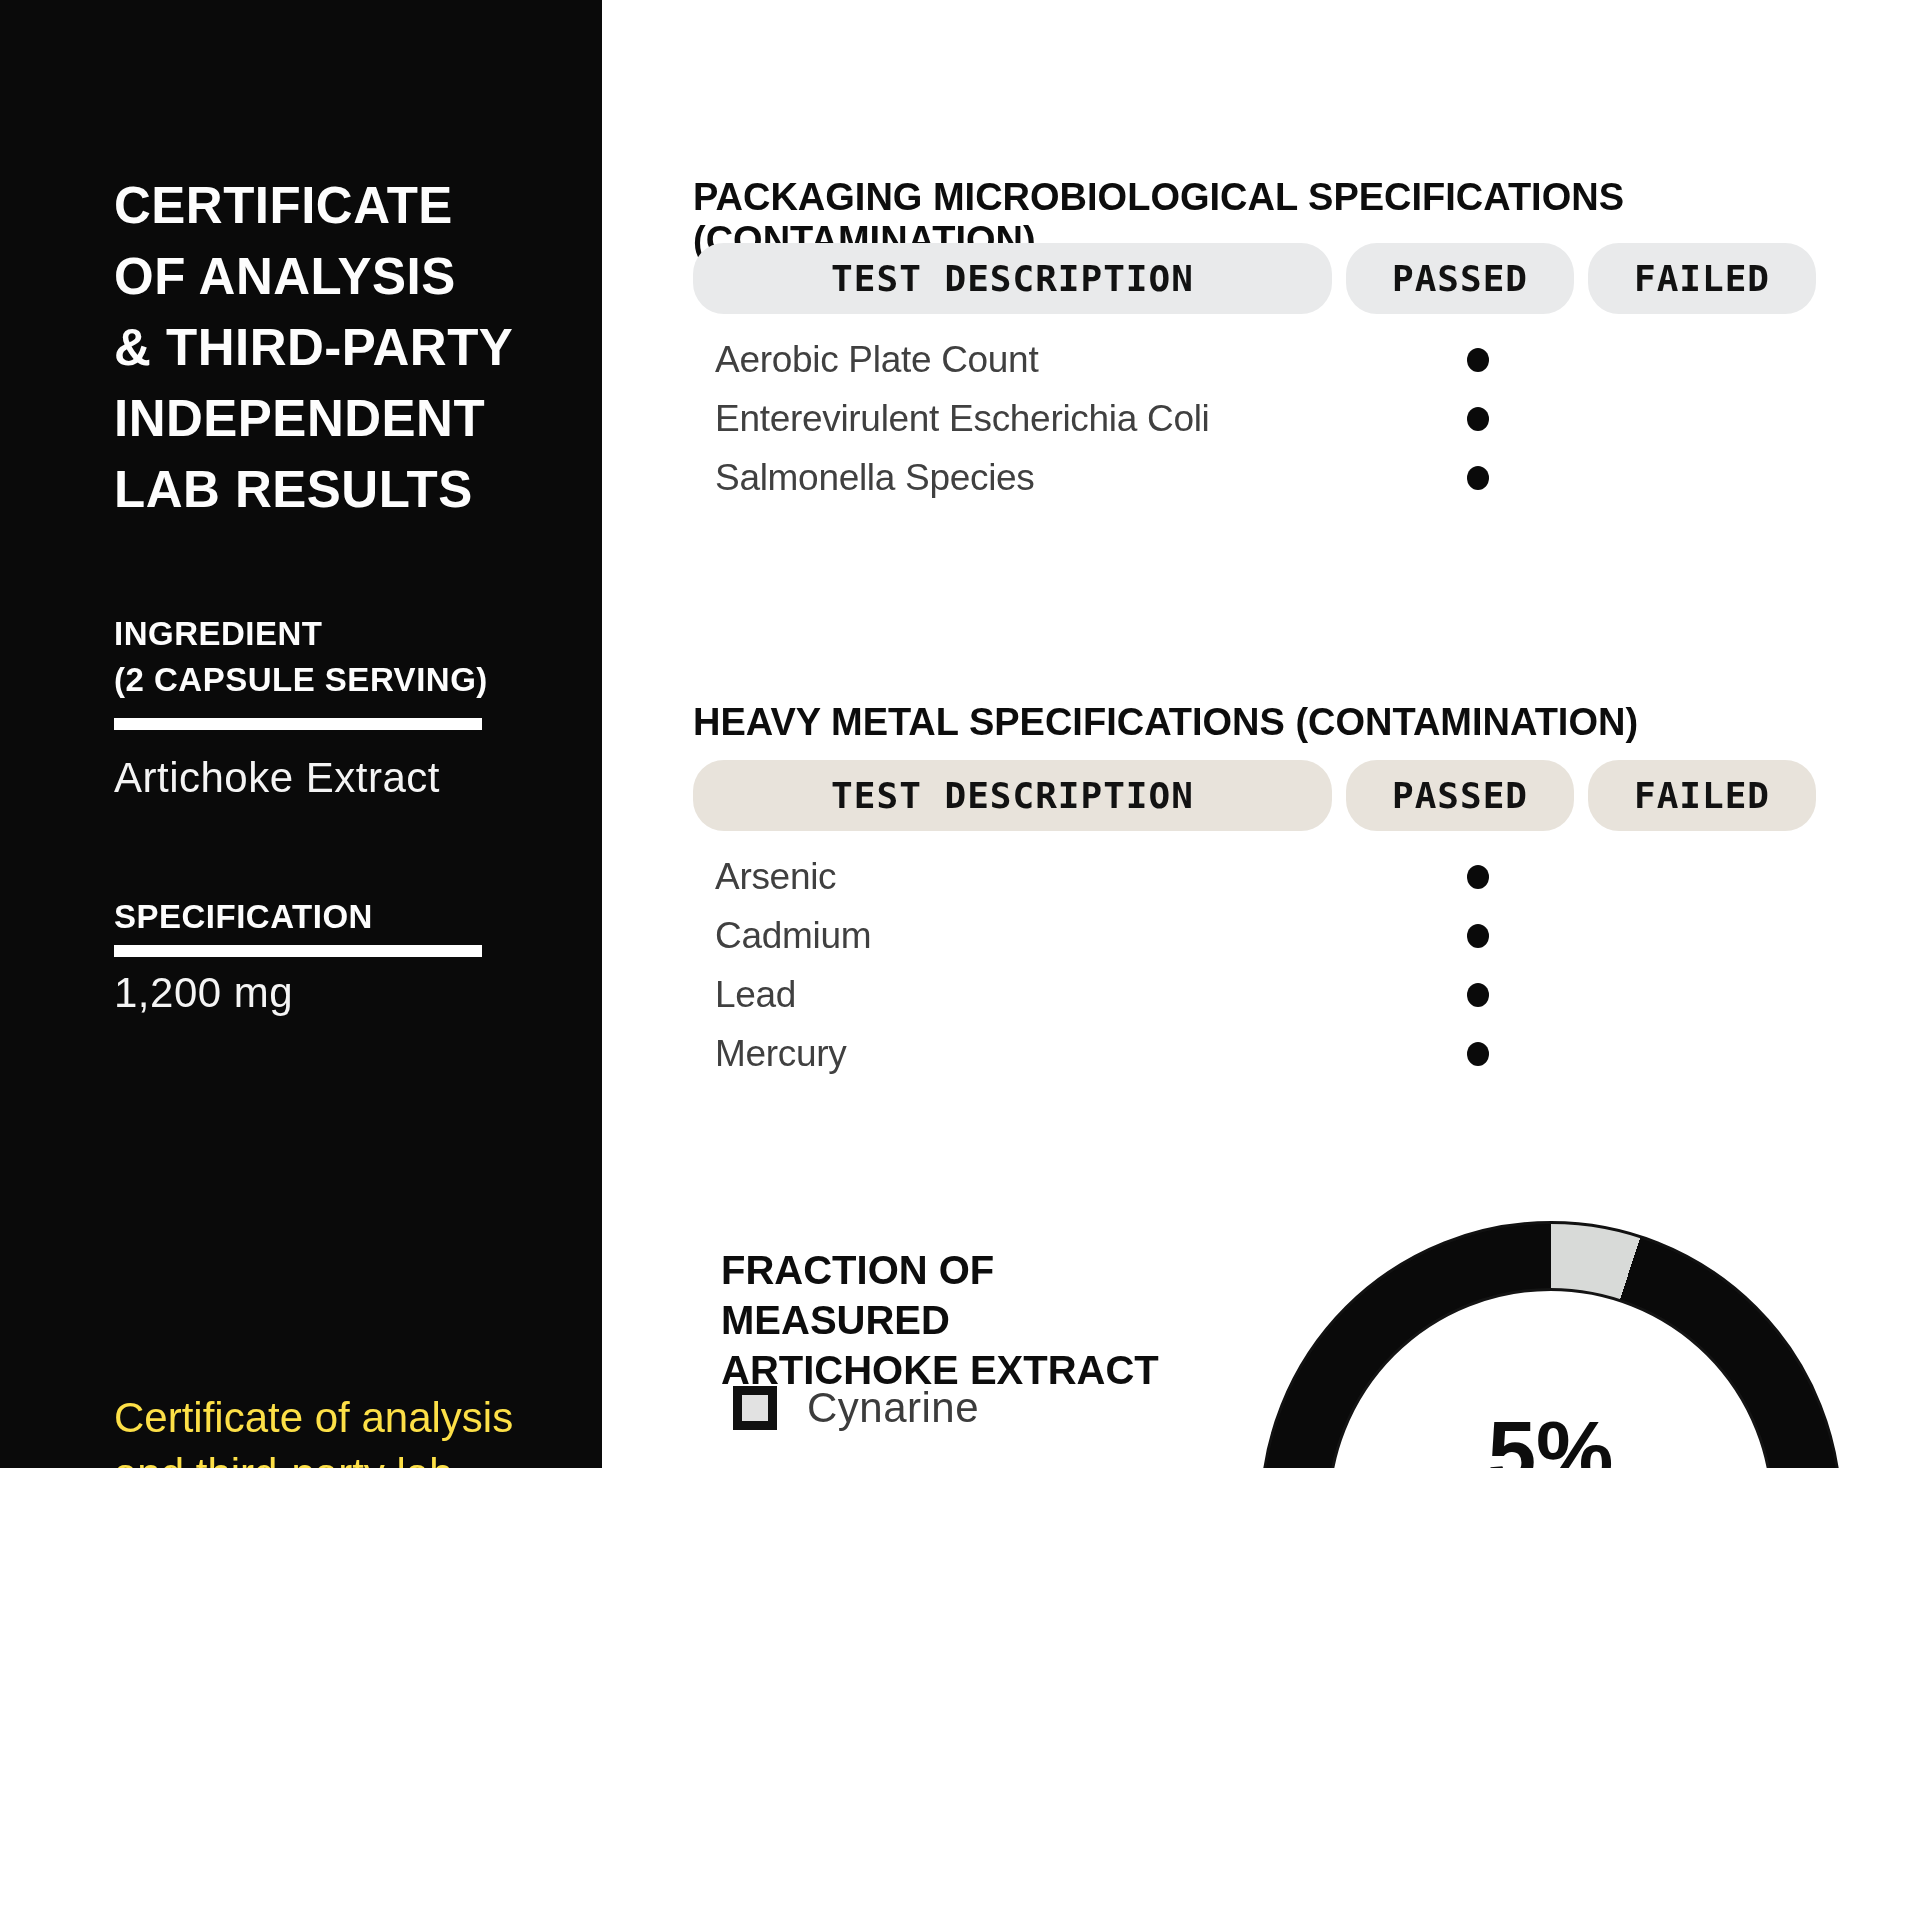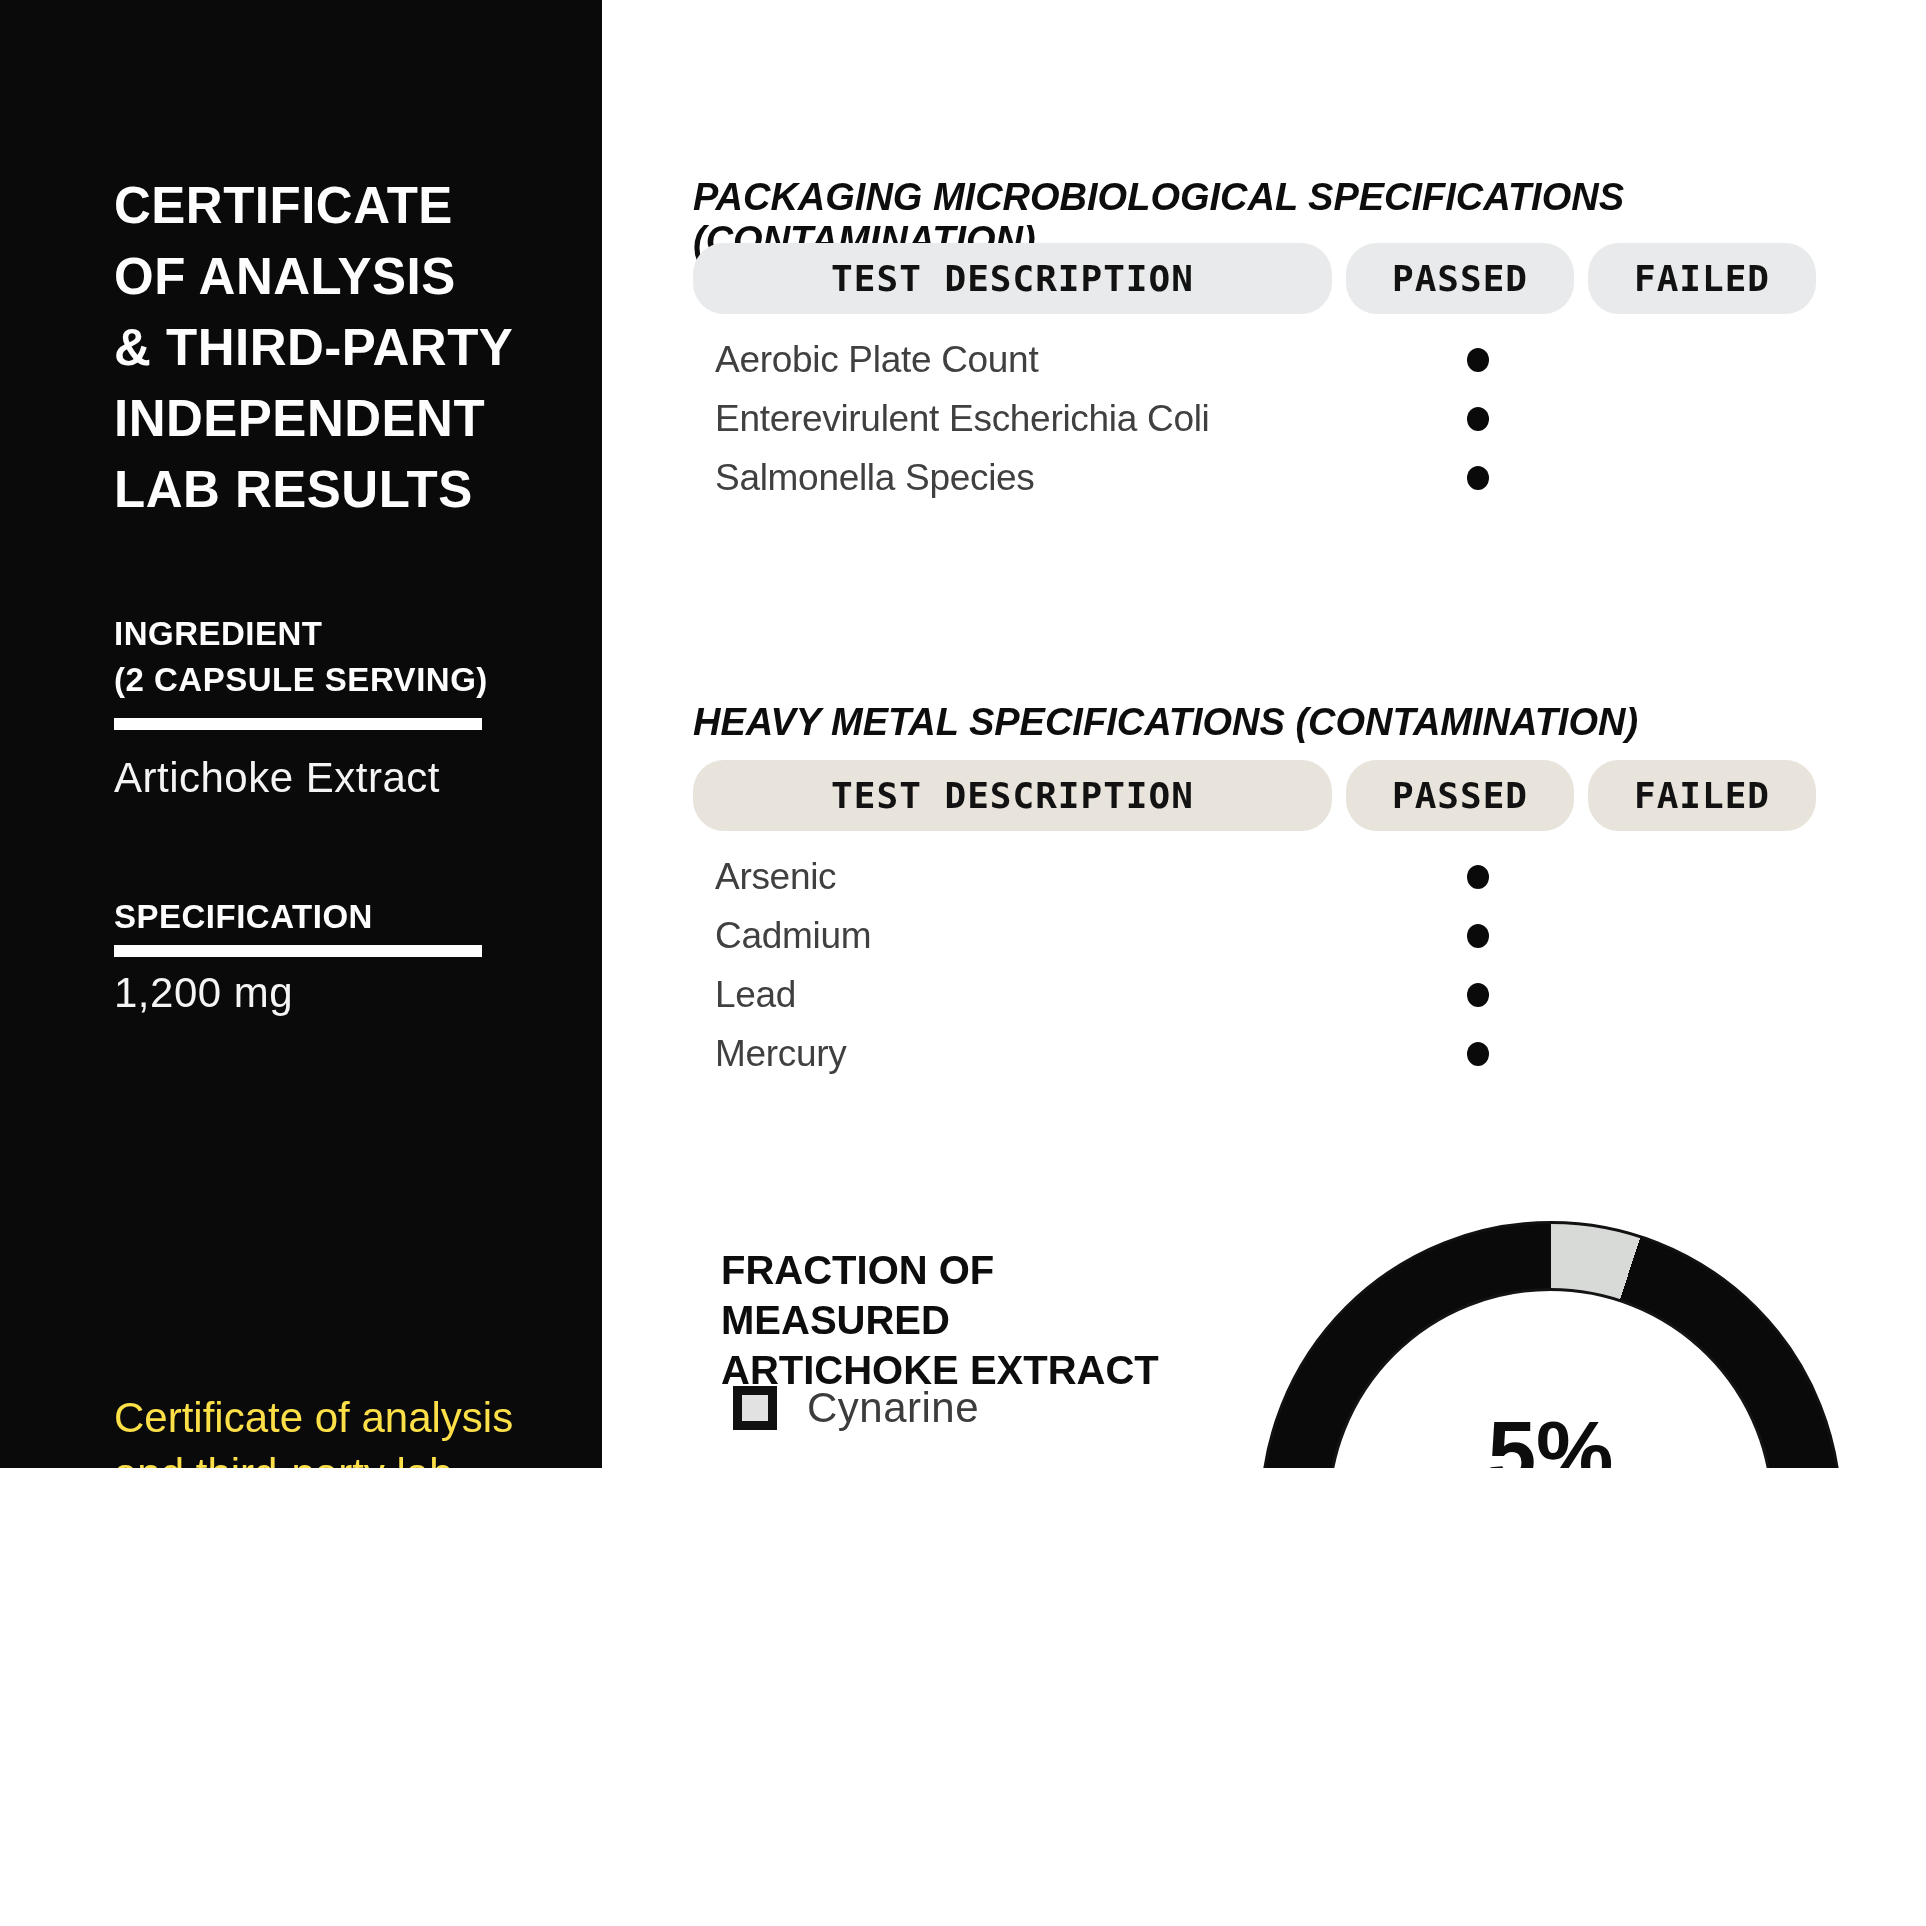--- a/index.html
+++ b/index.html
@@ -21,21 +21,21 @@
   }
   .sb-rule{position:absolute;left:114px;width:368px;height:12px;background:#ffffff;}
   .sb-value{position:absolute;left:114px;width:455px;font-size:42px;font-weight:normal;color:#f4f4f4;letter-spacing:0.5px;}
   .sb-note{
     position:absolute;left:114px;top:1390px;width:475px;
     font-size:42px;font-weight:normal;line-height:56px;white-space:pre-line;color:#fde047;
   }
   
   .section-title{
     position:absolute;left:693px;width:1188px;
-    font-size:38px;font-weight:bold;color:#0d0d0d;letter-spacing:0;font-style:italic;
+    font-size:38px;font-weight:bold;color:#0d0d0d;letter-spacing:0;
   }
   .spec-table{position:absolute;left:693px;width:1122px;}
   .t-head{display:grid;grid-template-columns:639px 228px 228px;column-gap:14px;}
   .t-head .hcell{
     height:71px;display:flex;align-items:center;justify-content:center;
     font-family:"DejaVu Sans Mono",monospace;font-weight:bold;font-size:36px;
     color:#121212;letter-spacing:1px;border-radius:31px;
   }
   .t-rows{margin-top:16px;}
   .t-row{display:grid;grid-template-columns:639px 228px 228px;column-gap:32px;height:59px;}

